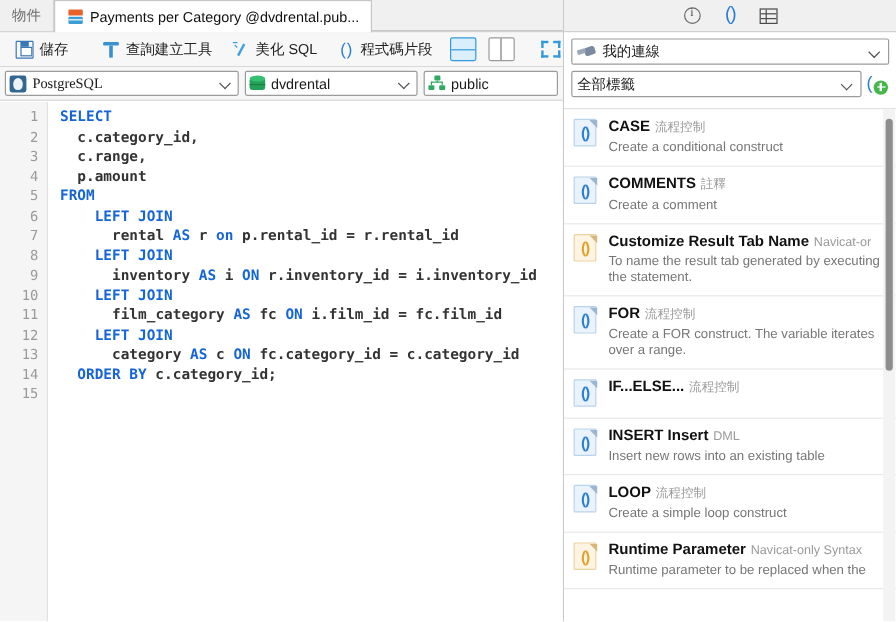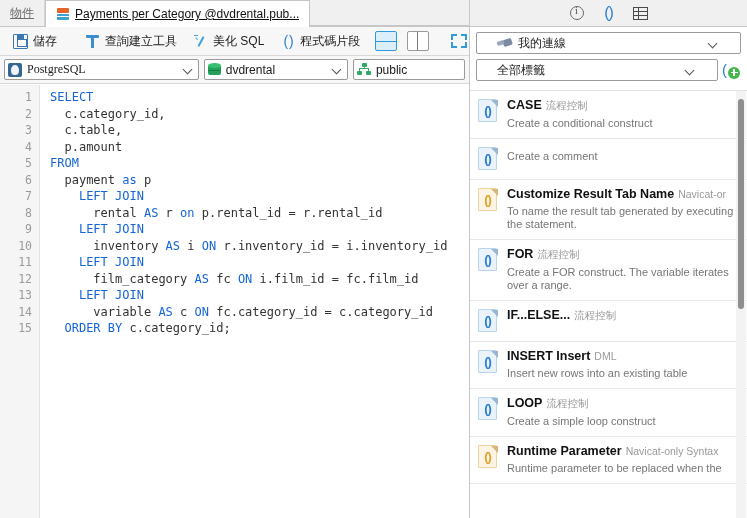--- a/index.html
+++ b/index.html
@@ -20,21 +20,21 @@
   
   .tabstrip { height: 27px; background: #f0f0f0; display: flex; align-items: flex-end;
               border-bottom: 1px solid #c6c6c6; }
   .tab { height: 26px; display: flex; align-items: center; gap: 5px;
          padding: 0 10px; font-size: 12px; color: #5a5a5a;
          border-right: 1px solid #d6d6d6; background: #f0f0f0; cursor: default; }
   .tab.inactive { color:#6e6e6e; }
   .tab.active { background: #ffffff; color: #111; border-top: 1px solid #c6c6c6;
                 border-left: 1px solid #c6c6c6; border-right: 1px solid #c6c6c6;
                 height: 27px; margin-bottom: -1px; }
-  .tab-label { white-space: nowrap; overflow: hidden; text-decoration: underline; }
+  .tab-label { white-space: nowrap; overflow: hidden; }
   .tabfill { flex: 1; height: 26px; background: #f0f0f0; border-bottom: 1px solid #c6c6c6;}
 
   
   .qicon { width: 14px; height: 14px; position: relative; flex: none; }
   .qicon .top { position:absolute; left:1px; top:1px; width:12px; height:5px;
                 background:#e8632a; border-radius:1px; }
   .qicon .bot { position:absolute; left:1px; top:7px; width:12px; height:6px;
                 background:#3b9fd6; border-radius:1px; }
   .qicon .bot::after{content:"";position:absolute;left:0;top:2px;width:12px;height:1px;background:#ffffff;}
 
@@ -77,21 +77,21 @@
   .schicon{width:14px;height:13px;position:relative;flex:none;}
   .schicon i{position:absolute;background:#2faa63;border-radius:1px;display:block;}
 
   
   .editor { position:absolute; left:0; top:85px; right:0; bottom:0; background:#fff;
             display:flex; overflow:hidden; }
   .gutter { width: 40px; background:#f5f5f5; border-right:1px solid #e2e2e2;
             padding-top: 4px; text-align:right; }
   .gutter div { font-family:"DejaVu Sans Mono","Liberation Mono",monospace;
                 font-size:11.5px; color:#9a9a9a; line-height:16.5px; padding-right:7px; }
-  .code { flex:1; padding: 4px 0 2px 10px; overflow:hidden; }
+  .code { flex:1; padding: 4px 0 2px 10px; overflow:hidden;font-weight:bold; }
   .code div { font-family:"DejaVu Sans Mono","Liberation Mono",monospace;
               font-size:12px; line-height:16.5px; white-space:pre; color:#222; }
   .k { color:#1565d8; }
   .id { color:#333333; }
   .vscroll{position:absolute;right:0;top:0;width:9px;bottom:0;background:transparent;}
 
   
   #right { width: 277px; height:518px; background:#ffffff; position:relative;
            display:flex; flex-direction:column; }
   .rhead { height:27px; background:#f0f0f0; border-bottom:1px solid #c6c6c6;
@@ -104,21 +104,21 @@
      font-size:10px;font-family:"Liberation Serif",serif;color:#4a4a4a;}
   .paren{font-size:16px;color:#2a7fd4;font-family:"Liberation Sans",sans-serif;letter-spacing:-1px;}
   .gridico{width:15px;height:13px;border:1.4px solid #4a4a4a;position:relative;}
   .gridico::before{content:"";position:absolute;left:0;top:3.5px;width:100%;height:1.3px;background:#4a4a4a;}
   .gridico::after{content:"";position:absolute;left:0;top:7.5px;width:100%;height:1.3px;background:#4a4a4a;}
   .gridico i{position:absolute;left:4px;top:0;width:1.3px;height:100%;background:#4a4a4a;}
 
   .rfilters { padding: 5px 6px 4px 6px; background:#fff; }
   .rrow { display:flex; align-items:center; gap:4px; margin-bottom:5px; }
   .rcombo { flex:1; height:22px; border:1px solid #9b9b9b; border-radius:2px; background:#fff;
-            display:flex; align-items:center; padding:0 20px; gap:6px; font-size:12px; }
+            display:flex; align-items:center; padding:0 4px; gap:6px; font-size:12px; }
   .plugicon{width:15px;height:12px;position:relative;flex:none;}
   .plugicon::before{content:"";position:absolute;left:6px;top:2px;width:9px;height:7px;
     background:#7a8aa0;border-radius:2px;transform:rotate(-18deg);}
   .plugicon::after{content:"";position:absolute;left:0px;top:4px;width:7px;height:4px;
     background:#9aa7b8;border-radius:1px;transform:rotate(-18deg);}
   .addsnip{width:19px;height:19px;position:relative;flex:none;}
   .addsnip .pb{position:absolute;left:0;top:1px;font-size:15px;color:#2a7fd4;line-height:15px;}
   .addsnip .plus{position:absolute;left:6px;top:6px;width:12px;height:12px;border-radius:50%;
      background:#45b649;}
   .addsnip .plus::before{content:"";position:absolute;left:2.5px;top:5.2px;width:7px;height:1.6px;background:#fff;}
@@ -278,32 +278,31 @@
           <div>10</div>
           <div>11</div>
           <div>12</div>
           <div>13</div>
           <div>14</div>
           <div>15</div>
         </div>
       <div class="code">
           <div><span class="k">SELECT</span></div>
           <div><span>  </span><span class="id">c.category_id,</span></div>
-          <div><span>  </span><span class="id">c.table,</span></div>
+          <div><span>  </span><span class="id">c.range,</span></div>
           <div><span>  </span><span class="id">p.amount</span></div>
           <div><span class="k">FROM</span></div>
-          <div><span>  </span><span class="id">payment </span><span class="k">as</span><span class="id"> p</span></div>
           <div><span>    </span><span class="k">LEFT JOIN</span></div>
           <div><span>      </span><span class="id">rental </span><span class="k">AS</span><span class="id"> r </span><span class="k">on</span><span class="id"> p.rental_id = r.rental_id</span></div>
           <div><span>    </span><span class="k">LEFT JOIN</span></div>
           <div><span>      </span><span class="id">inventory </span><span class="k">AS</span><span class="id"> i </span><span class="k">ON</span><span class="id"> r.inventory_id = i.inventory_id</span></div>
           <div><span>    </span><span class="k">LEFT JOIN</span></div>
           <div><span>      </span><span class="id">film_category </span><span class="k">AS</span><span class="id"> fc </span><span class="k">ON</span><span class="id"> i.film_id = fc.film_id</span></div>
           <div><span>    </span><span class="k">LEFT JOIN</span></div>
-          <div><span>      </span><span class="id">variable </span><span class="k">AS</span><span class="id"> c </span><span class="k">ON</span><span class="id"> fc.category_id = c.category_id</span></div>
+          <div><span>      </span><span class="id">category </span><span class="k">AS</span><span class="id"> c </span><span class="k">ON</span><span class="id"> fc.category_id = c.category_id</span></div>
           <div><span>  </span><span class="k">ORDER BY</span><span class="id"> c.category_id;</span></div>
         </div>
       <div class="vscroll"></div>
     </div>
   </div>
 
   <div id="right">
 
     <div class="rhead">
       <span class="rh-ico">
@@ -350,20 +349,21 @@
               <div class="snip-desc">Create a conditional construct</div>
             </div>
           </div>
           <div class="snip">
             <div class="snip-ico">
               <span class="page"></span>
               <span class="fold"></span>
               <span class="pr">()</span>
             </div>
             <div class="snip-body">
+              <div><span class="snip-title">COMMENTS</span><span class="snip-tag">註釋</span></div>
               <div class="snip-desc">Create a comment</div>
             </div>
           </div>
           <div class="snip">
             <div class="snip-ico orange">
               <span class="page"></span>
               <span class="fold"></span>
               <span class="pr">()</span>
             </div>
             <div class="snip-body">

